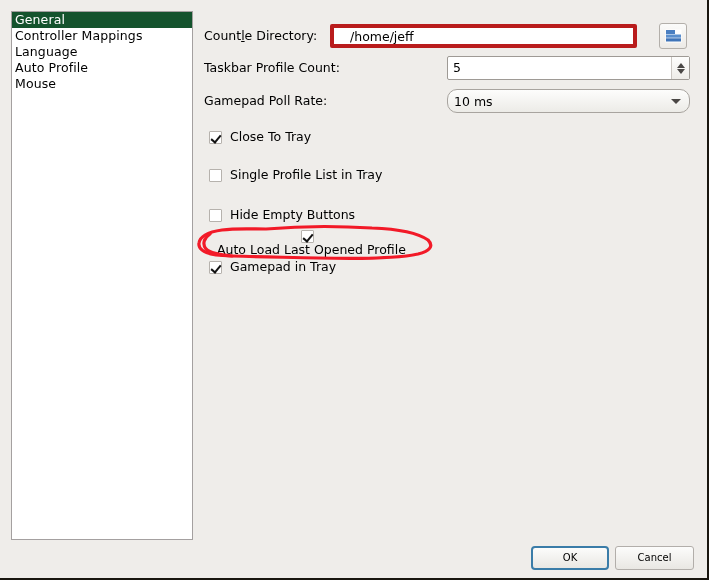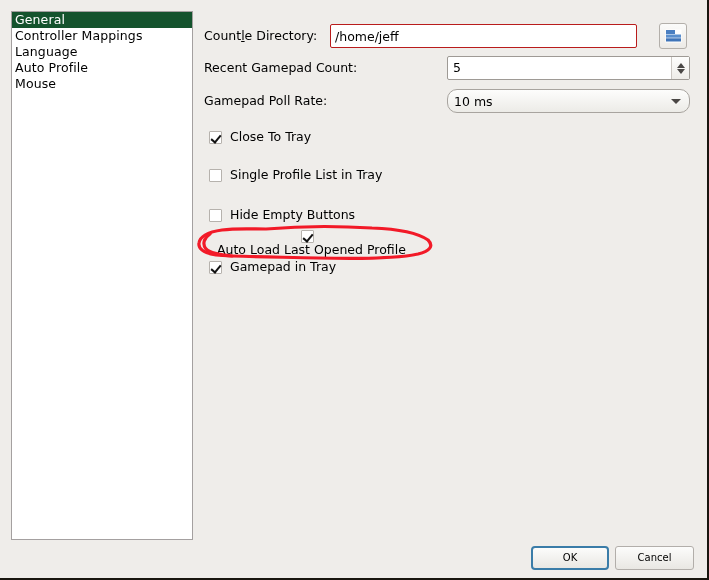--- a/index.html
+++ b/index.html
@@ -80,26 +80,26 @@
   .field-label u {
     text-decoration: underline;
   }
 
   
   .text-input {
     position: absolute;
     height: 24px;
     box-sizing: border-box;
     background: #ffffff;
-    border: 1px solid #b91c1c;
+    border: 4px solid #b91c1c;
     border-radius: 2px;
     font-family: "DejaVu Sans", sans-serif;
     font-size: 12.5px;
     color: #000;
-    padding: 0 4px;
+    padding: 0 16px;
     line-height: 22px;
     outline: none;
   }
 
   
   .icon-button {
     position: absolute;
     width: 28px;
     height: 26px;
     box-sizing: border-box;
@@ -277,21 +277,21 @@
         <svg width="17" height="14" viewBox="0 0 17 14">
           <rect x="0.5" y="0.5" width="16" height="13" fill="#ffffff" stroke="#ffffff" stroke-width="0"></rect>
           <rect x="1" y="1" width="9" height="4" fill="#4a7fc1"></rect>
           <rect x="1" y="5.5" width="15" height="3.2" fill="#5b8fcd"></rect>
           <rect x="1" y="9.3" width="15" height="3.2" fill="#3f74b8"></rect>
         </svg>
       </div>
     </div>
 
     <div class="field-row" style="top:56px; width:490px;">
-      <div class="field-label">Recent Gamepad Count:</div>
+      <div class="field-label">Taskbar Profile Count:</div>
       <div class="spinbox" style="left:243px; top:0; width:243px;">
         <div class="sp-value">5</div>
         <div class="sp-buttons">
           <div class="sp-arrow up"></div>
           <div class="sp-arrow down"></div>
         </div>
       </div>
     </div>
 
     <div class="field-row" style="top:89px; width:490px;">

